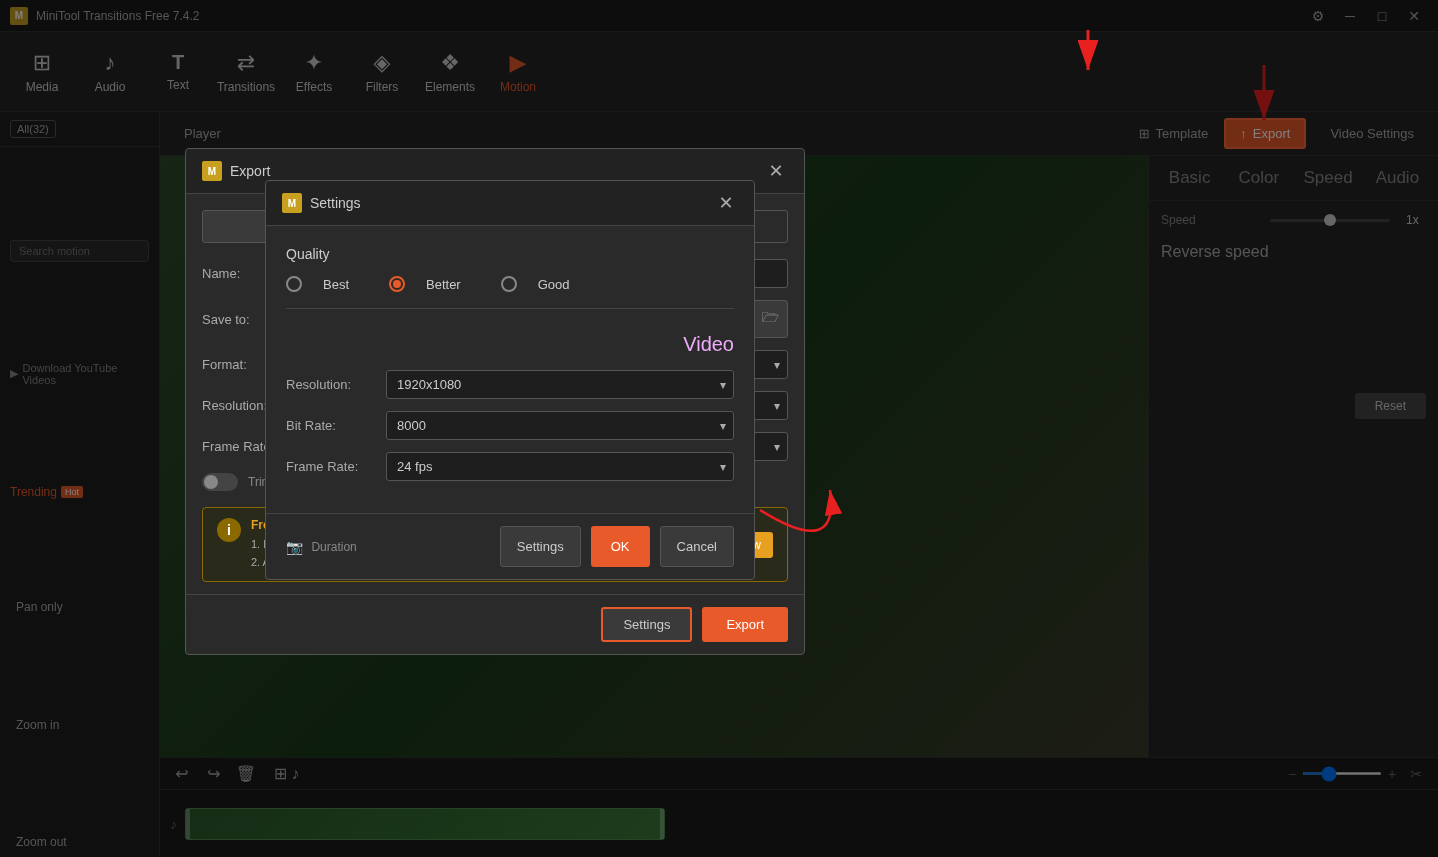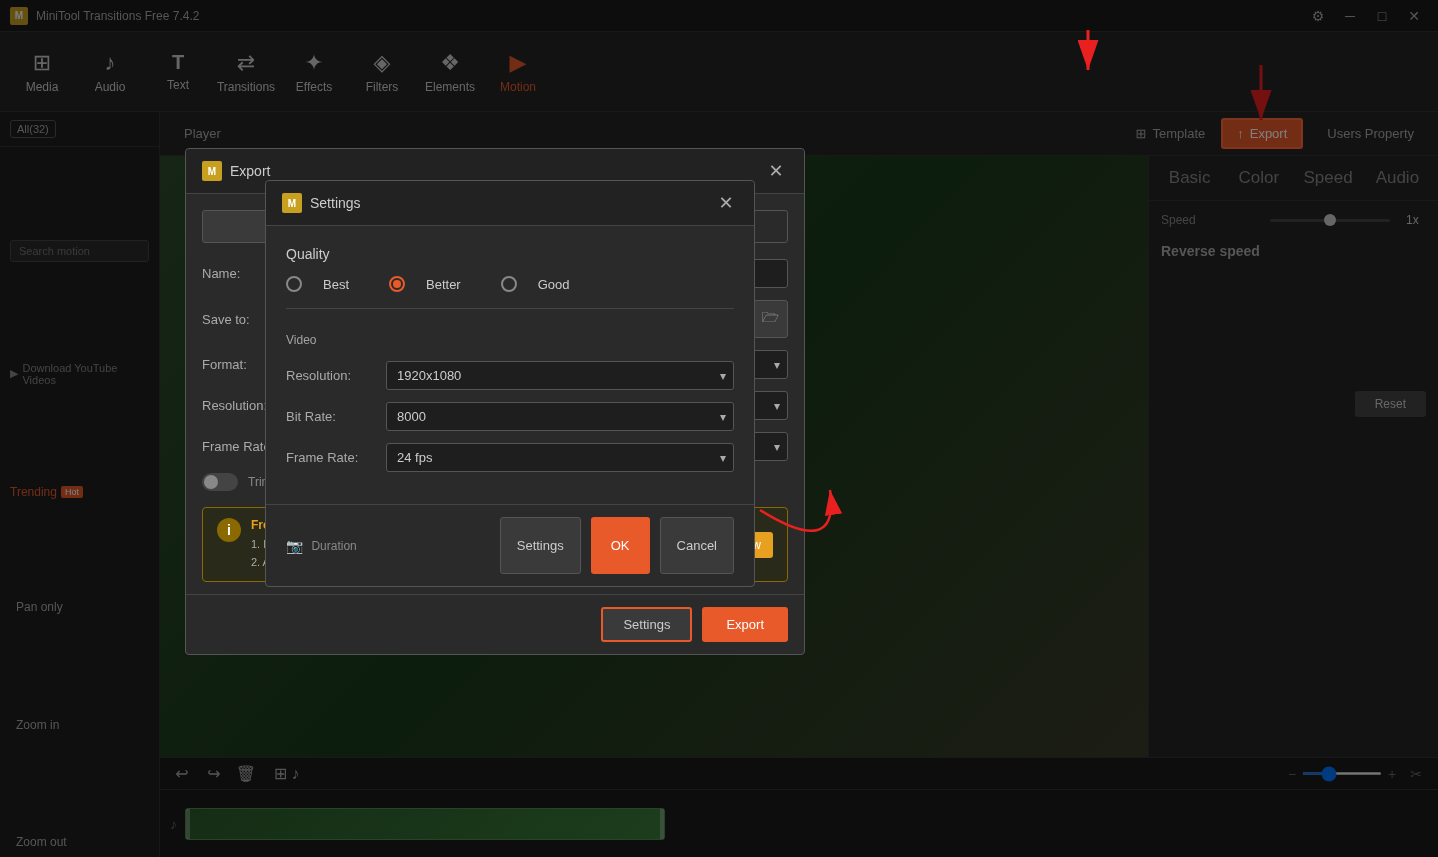--- a/index.html
+++ b/index.html
@@ -103,32 +103,32 @@
     .settings-body { padding: 20px; }
     .quality-section { margin-bottom: 24px; }
     .quality-title { font-size: 14px; color: #ccc; margin-bottom: 14px; font-weight: 500; }
     .quality-options { display: flex; gap: 40px; align-items: center; margin-bottom: 16px; }
     .quality-option { display: flex; align-items: center; gap: 21px; cursor: pointer; }
     .radio-btn { width: 16px; height: 16px; border-radius: 50%; border: 2px solid #888; display: flex; align-items: center; justify-content: center; }
     .radio-btn.selected { border-color: #e85a2a; }
     .radio-inner { width: 8px; height: 8px; border-radius: 50%; background: #e85a2a; }
     .radio-label { font-size: 13px; color: #ccc; }
     .quality-divider { height: 1px; background: #444; margin-bottom: 16px; }
-    .video-section-title { font-size: 12px; color: #a3a3a3; margin-bottom: 14px; font-weight: 500; }
+    .video-section-title { font-size: 20px; color: #f0abfc; margin-bottom: 14px; font-weight: 500; text-align: right; }
     .video-form-row { display: flex; align-items: center; margin-bottom: 12px; }
     .video-form-label { width: 100px; font-size: 13px; color: #aaa; }
     .video-select-wrapper { flex: 1; position: relative; display: flex; }
     .video-select-wrapper::after { content: '▾'; position: absolute; right: 8px; top: 50%; transform: translateY(-50%); color: #aaa; pointer-events: none; font-size: 12px; }
     .video-select { width: 100%; background: #1e1e1e; border: 1px solid #555; border-radius: 3px; padding: 6px 10px; color: #ccc; font-size: 13px; appearance: none; -webkit-appearance: none; cursor: pointer; }
     .settings-footer { display: flex; justify-content: space-between; align-items: center; padding: 12px 20px; border-top: 1px solid #444; }
     .duration-label { font-size: 12px; color: #888; }
     .settings-actions { display: flex; gap: 10px; }
     .default-btn { background: #3a3a3a; border: 1px solid #555; color: #ccc; padding: 8px 16px; border-radius: 3px; cursor: pointer; font-size: 13px; }
     .ok-btn { background: #e85a2a; border: none; color: #fff; padding: 8px 20px; border-radius: 3px; cursor: pointer; font-size: 13px; }
-    .cancel-btn { background: #3a3a3a; border: 1px solid #555; color: #ccc; padding: 20px 16px; border-radius: 3px; cursor: pointer; font-size: 13px; }
+    .cancel-btn { background: #3a3a3a; border: 1px solid #555; color: #ccc; padding: 12px 16px; border-radius: 3px; cursor: pointer; font-size: 13px; }
 
     
     .top-nav { height: 44px; background: #252525; display: flex; align-items: center; padding: 0 16px; gap: 16px; border-bottom: 1px solid #333; }
     .top-nav-item { font-size: 13px; color: #aaa; cursor: pointer; padding: 4px 8px; border-radius: 3px; }
     .top-nav-item.export-btn-top { background: #e85a2a; color: #fff; display: flex; align-items: center; gap: 6px; padding: 6px 14px; border-radius: 3px; border: 2px solid #ff6a3a; }
     .top-nav-template { display: flex; align-items: center; gap: 6px; color: #aaa; cursor: pointer; font-size: 13px; }
   </style>
 </head>
 <body>
 
@@ -221,21 +221,21 @@
             <svg width="60" height="70" viewBox="0 0 60 70">
               <defs>
                   <marker id="ah1" markerWidth="10" markerHeight="7" refX="10" refY="3.5" orient="auto">
                     <polygon points="0 0, 10 3.5, 0 7" fill="#e82020"></polygon>
                   </marker>
                 </defs>
               <path d="M30,5 Q30,50 30,60" stroke="#e82020" stroke-width="3" fill="none" marker-end="url(#ah1)"></path>
             </svg>
           </div>
         </div>
-        <span class="top-nav-item">Users Property</span>
+        <span class="top-nav-item">Video Settings</span>
       </div>
     </div>
 
     <div style="display:flex; flex:1; overflow:hidden;">
 
       <div class="video-preview">
         <div class="video-bg"></div>
       </div>
 
       <div class="right-panel">
@@ -247,21 +247,21 @@
         </div>
         <div class="right-panel-content">
           <div style="display:flex; align-items:center; justify-content:space-between; margin-bottom:8px;">
             <span style="font-size:12px;color:#888;">Speed</span>
             <div style="display:flex; align-items:center; gap:8px;">
               <input type="range" class="speed-slider" min="0" max="100" value="50" style="width: 120px;">
               <span style="font-size:12px;color:#ccc;min-width:20px;">1x</span>
             </div>
           </div>
           <div style="margin-top:16px;">
-            <span style="font-size:14px;color:#aaa;font-weight:bold;">Reverse speed</span>
+            <span style="font-size:16px;color:#aaa;">Reverse speed</span>
           </div>
           <div style="margin-top: 120px; display:flex; justify-content:flex-end;">
             <button class="reset-btn">Reset</button>
           </div>
         </div>
       </div>
     </div>
 
     <div class="timeline">
       <div class="timeline-controls">

